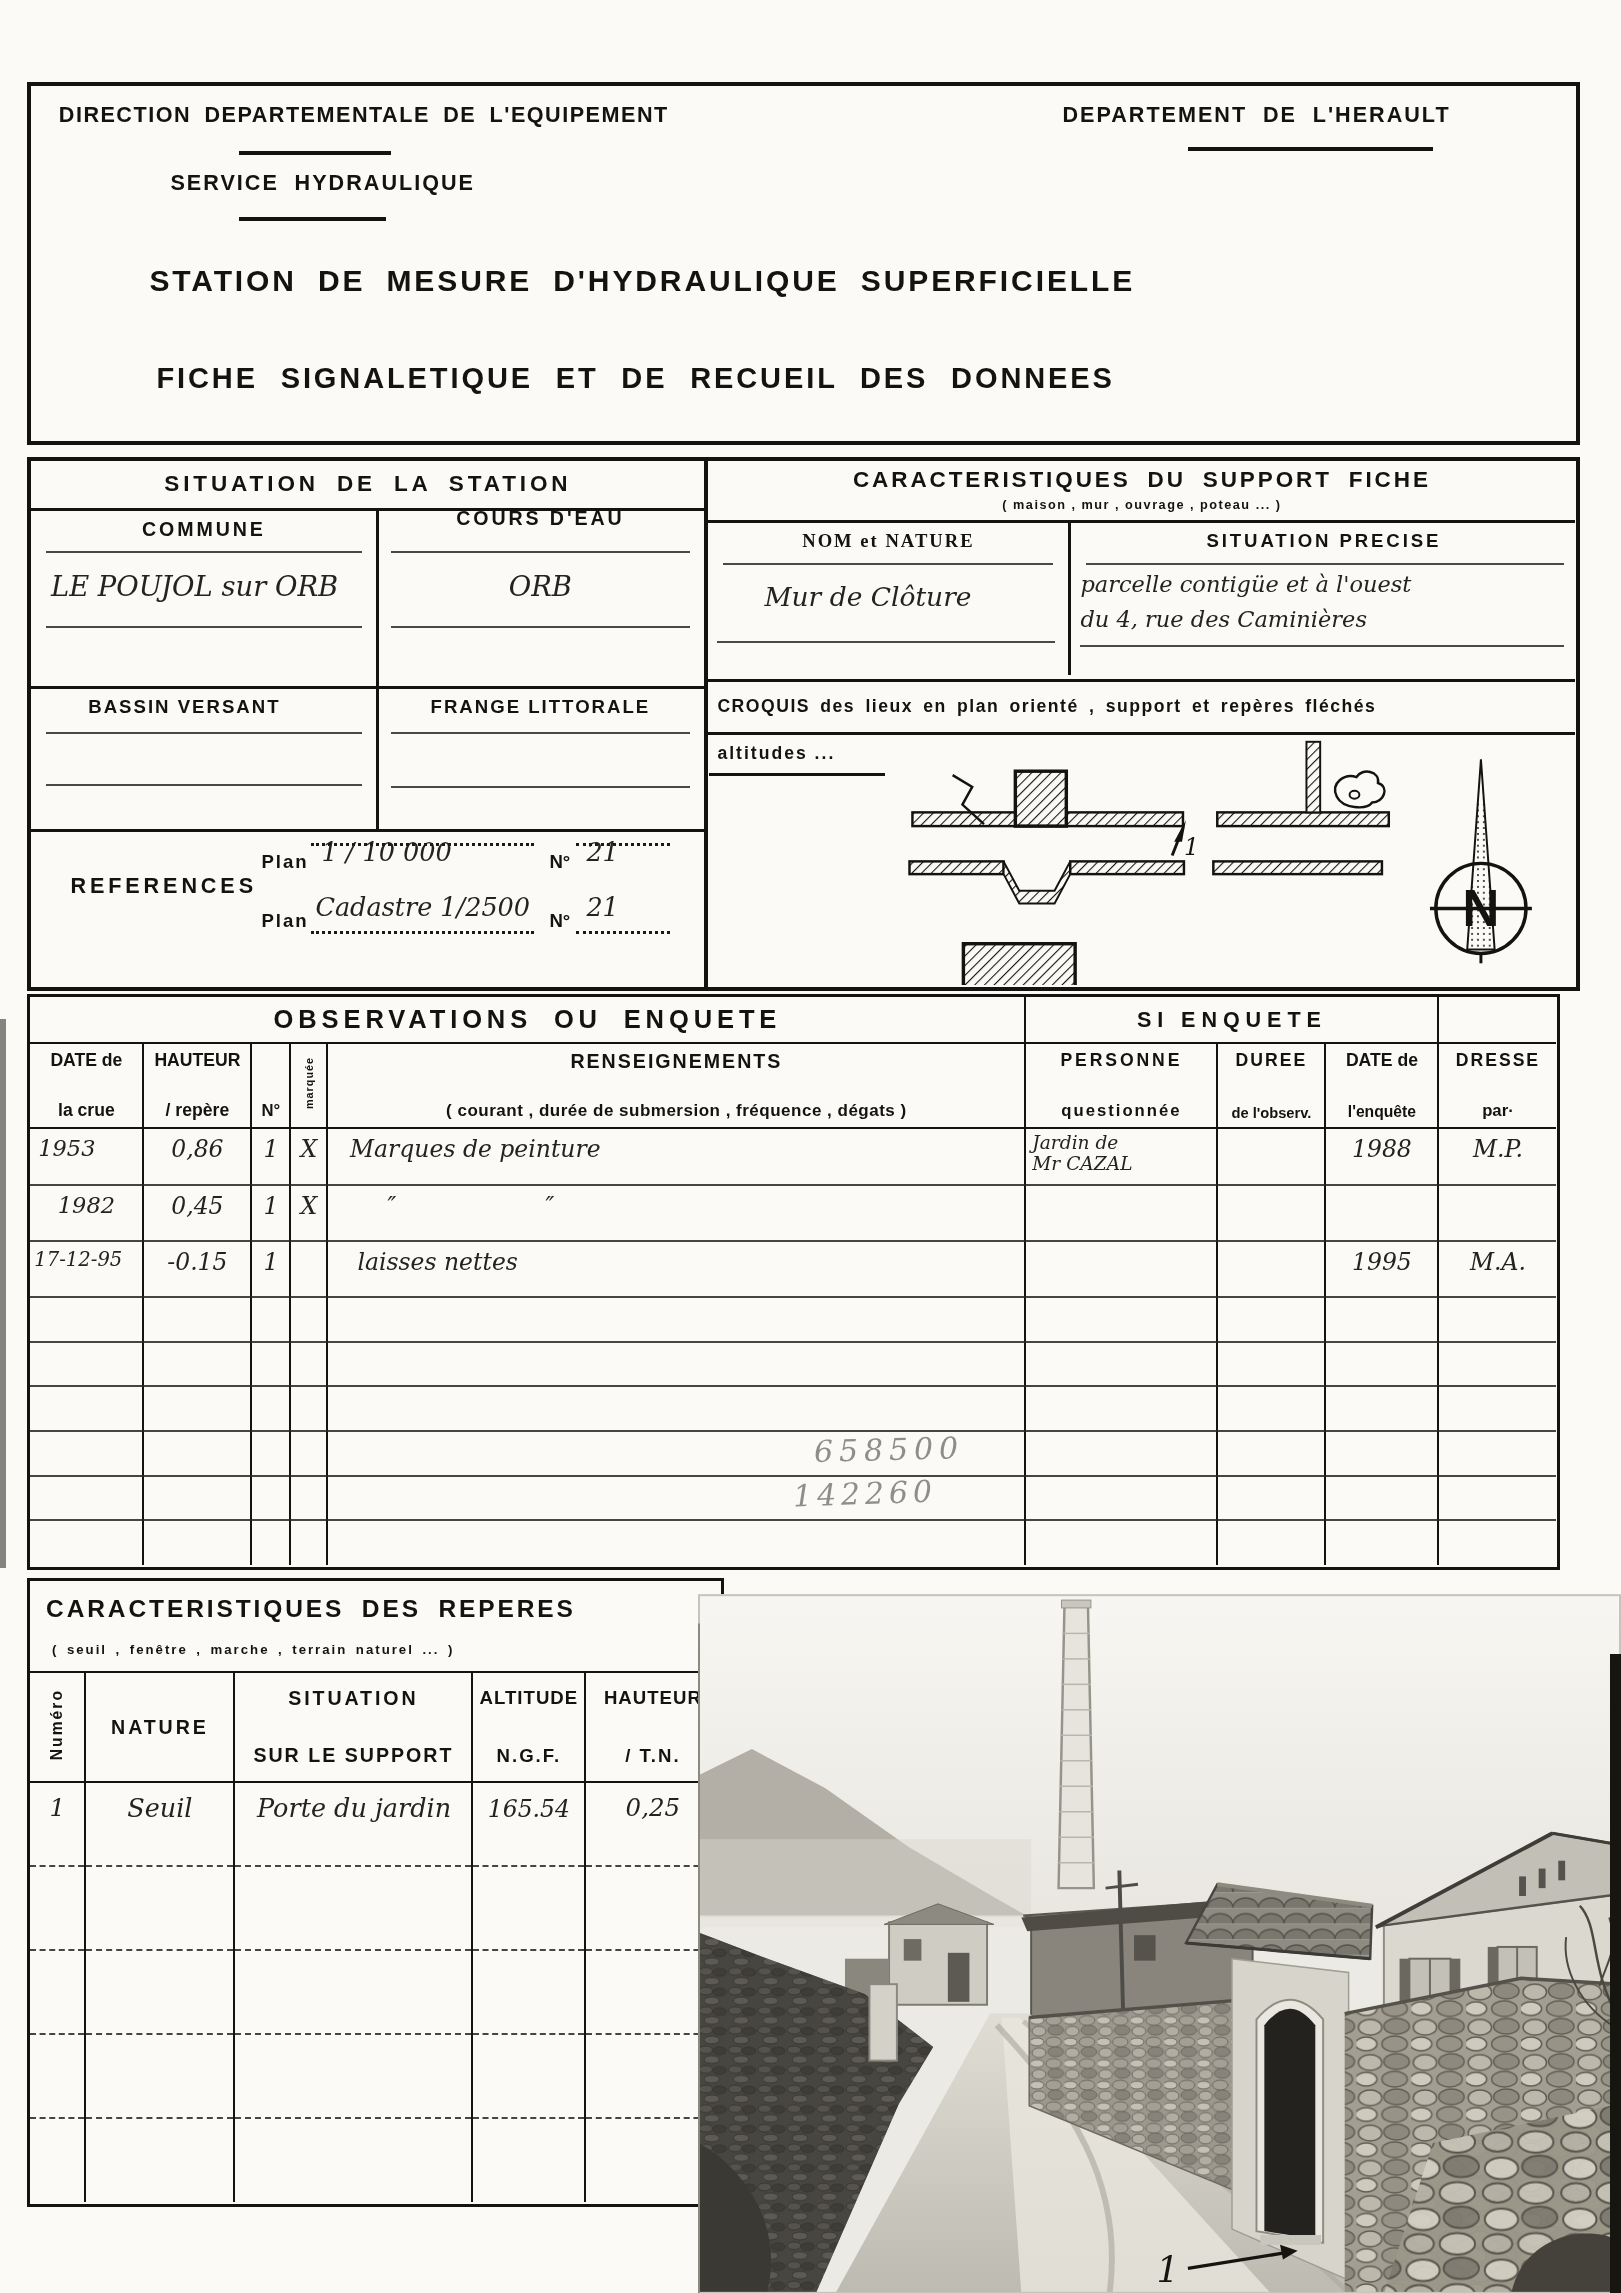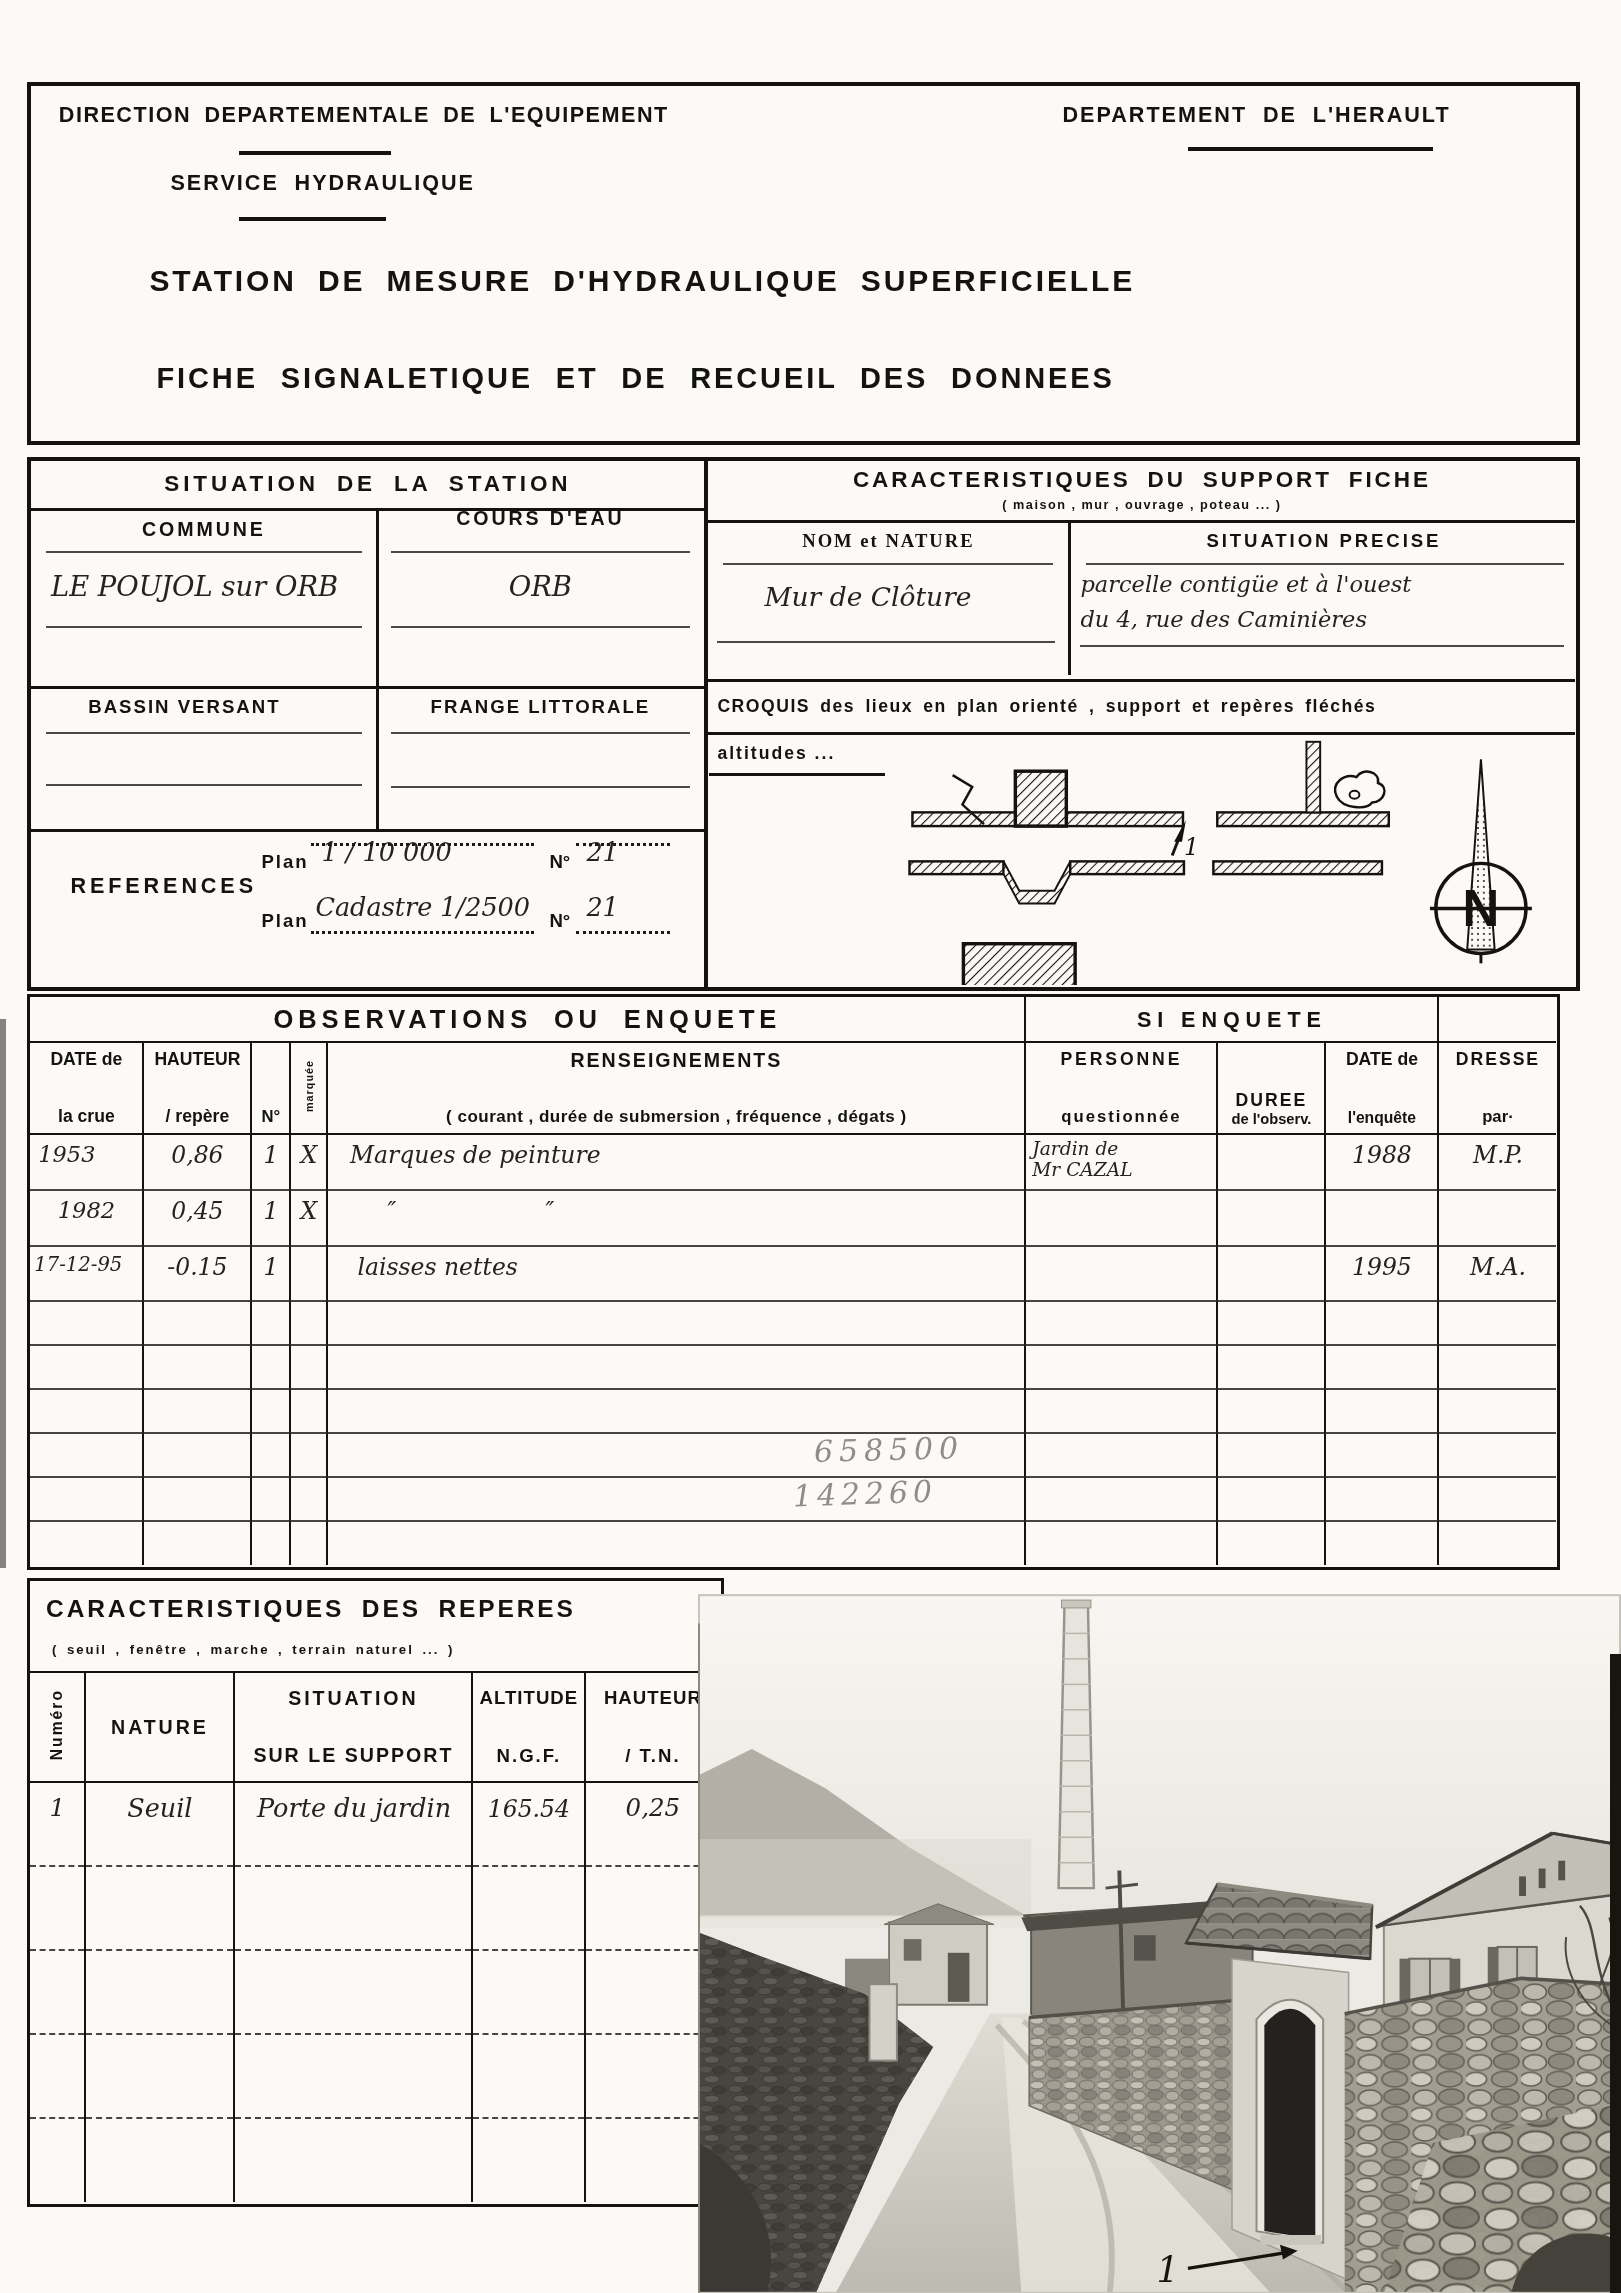--- a/index.html
+++ b/index.html
@@ -217,21 +217,21 @@
               </div>
             </td>
         <td>
               <div class="hcell">
           <span class="l1" style="font-size:17.6px;letter-spacing:2.9px;">PERSONNE</span>
           <span class="l2" style="font-size:16.7px;letter-spacing:2px;">questionnée</span>
               </div>
             </td>
         <td>
               <div class="hcell">
-          <span class="l1" style="font-size:17.6px;letter-spacing:2px;margin-top:41px;">DUREE</span>
+          <span class="l1" style="font-size:17.6px;letter-spacing:2px;">DUREE</span>
           <span class="l2" style="font-size:14.7px;">de l'observ.</span>
               </div>
             </td>
         <td>
               <div class="hcell">
           <span class="l1" style="font-size:17.6px;">DATE  de</span>
           <span class="l2" style="font-size:15.7px;">l'enquête</span>
               </div>
             </td>
         <td>

